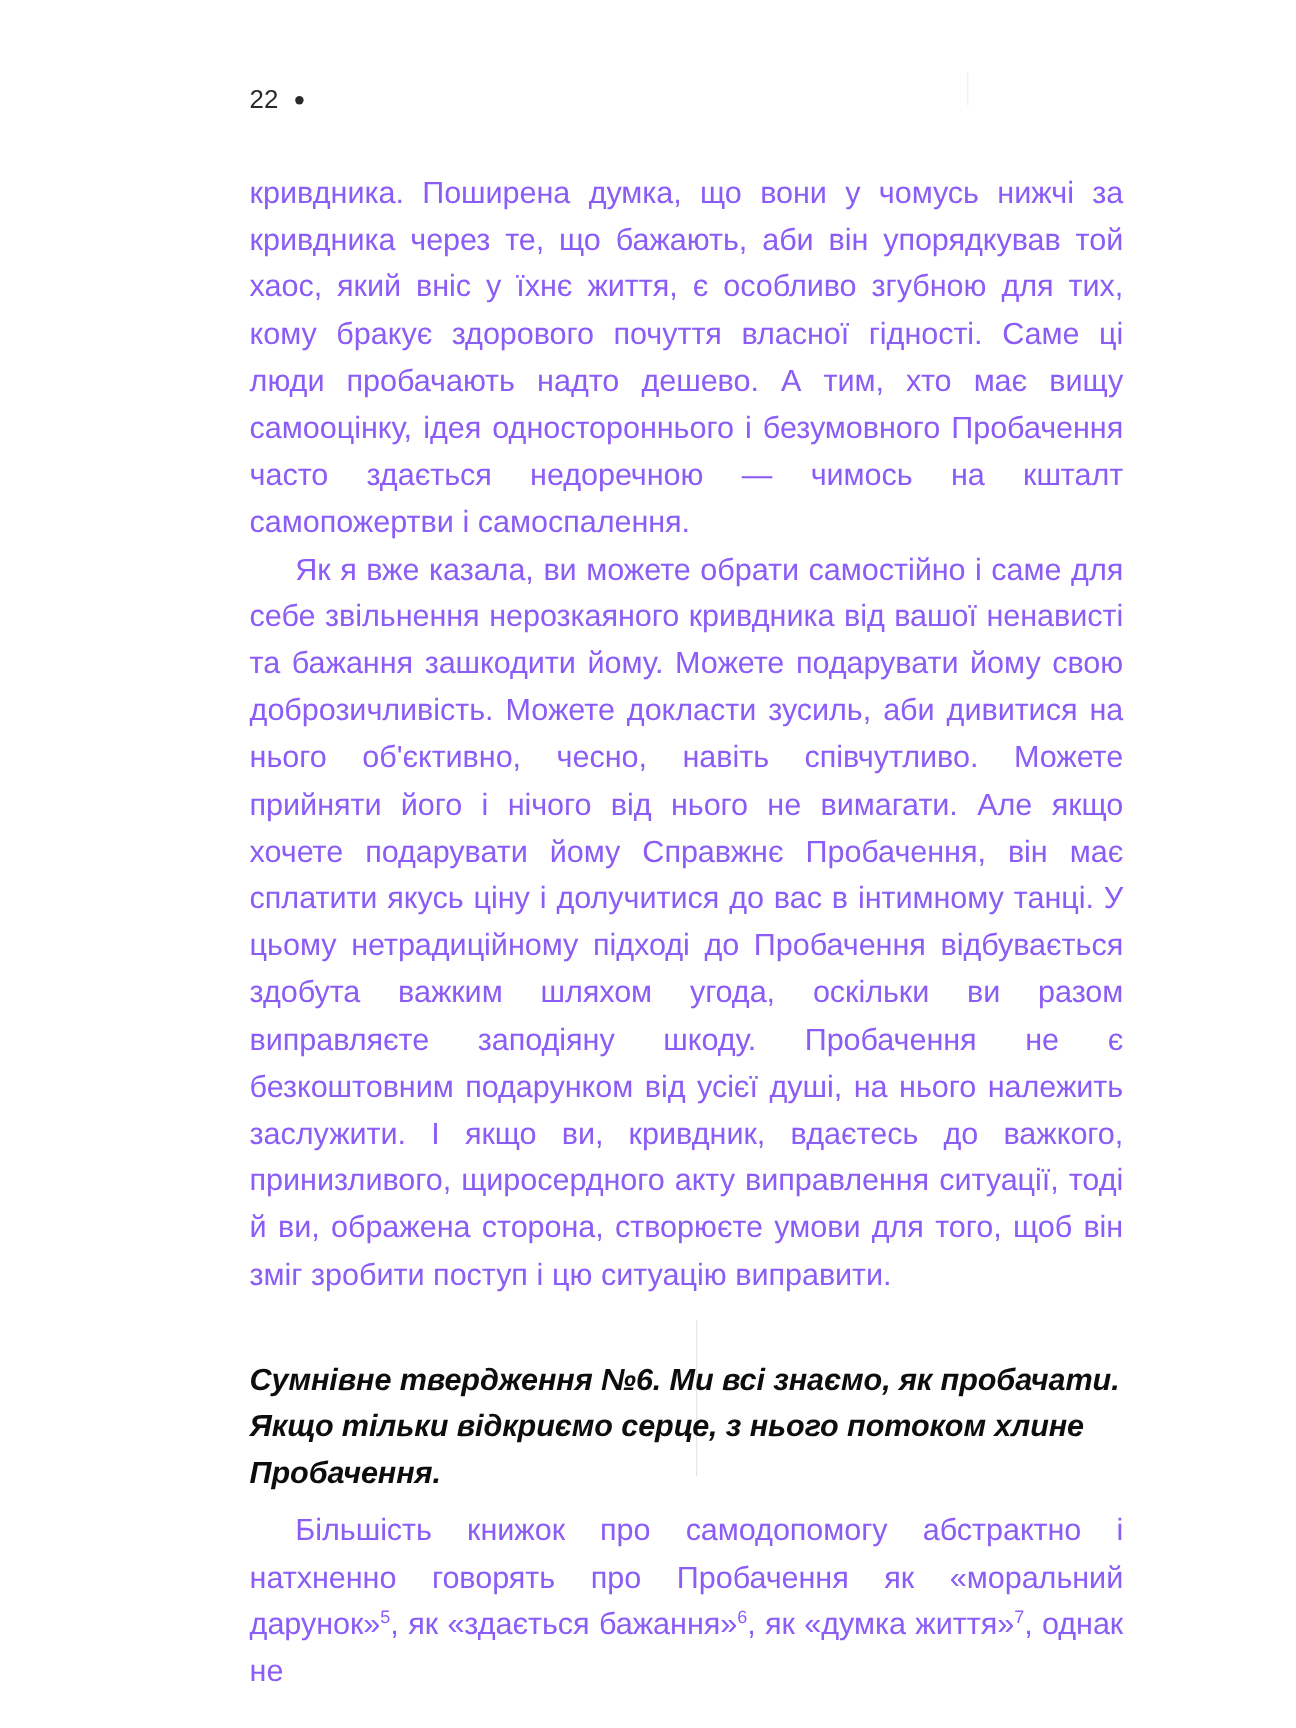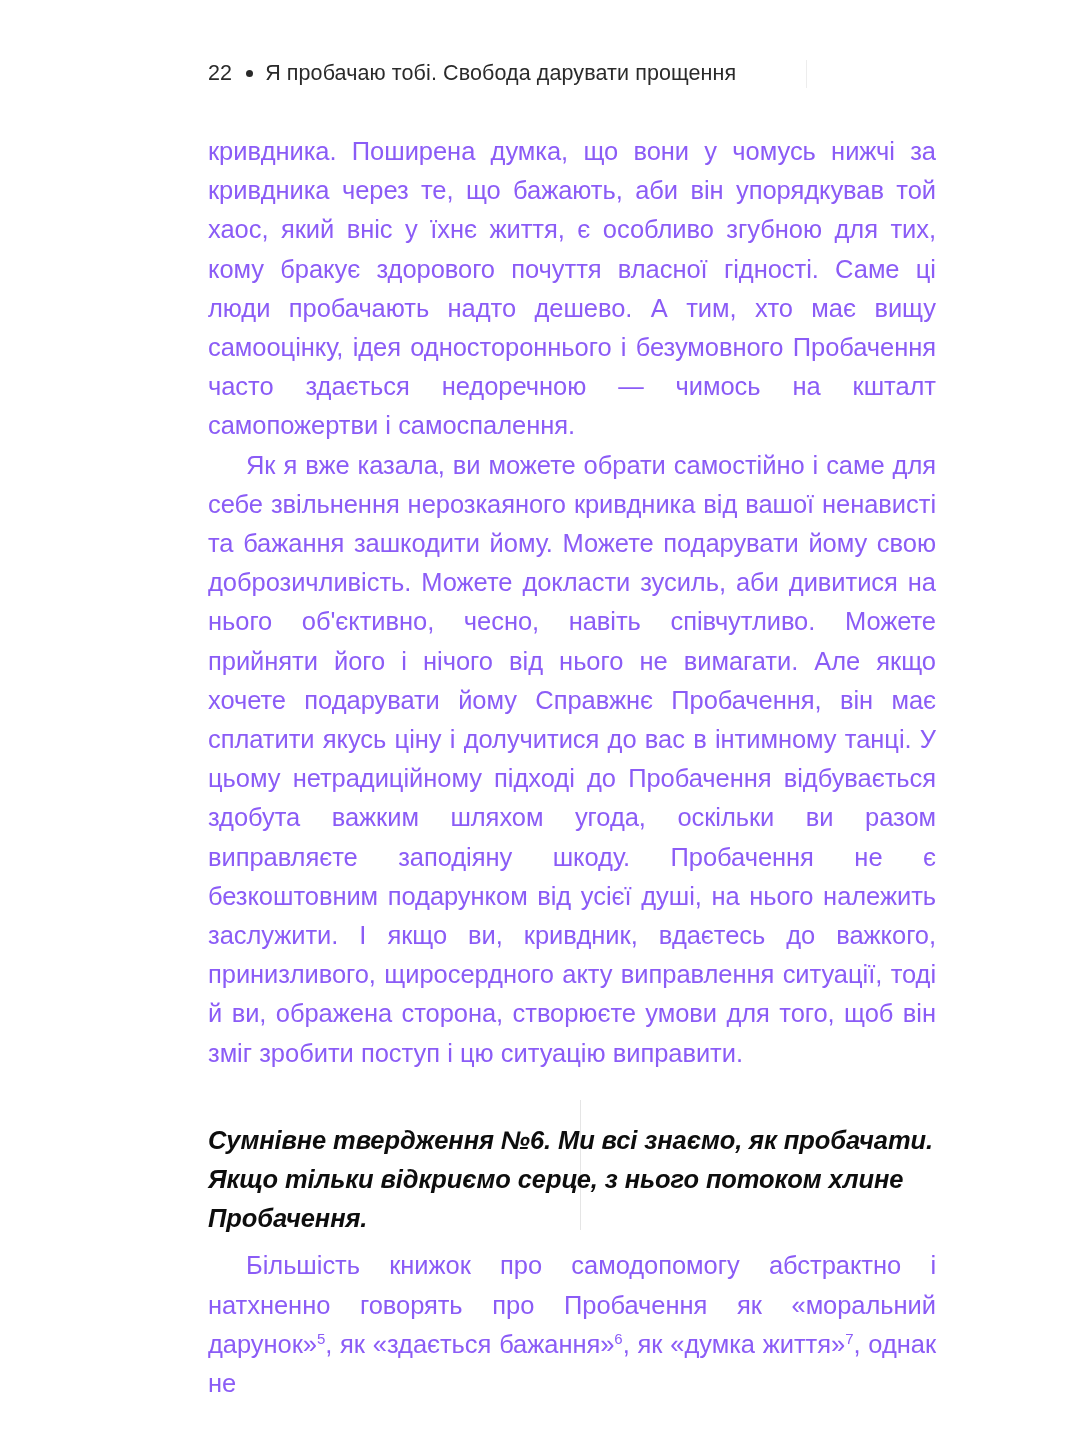--- a/index.html
+++ b/index.html
@@ -41,21 +41,21 @@
     top: 60px;
     width: 1px;
     height: 28px;
     background: rgba(0,0,0,0.07);
     pointer-events: none;
   }
 
   .text-column {
     position: absolute;
     left: 208px;
-    top: 58px;
+    top: 68px;
     width: 728px;
   }
 
   
   .running-head {
     display: flex;
     align-items: center;
     font-size: 21.5px;
     letter-spacing: 0.1px;
     color: #2a2a2a;
@@ -123,21 +123,20 @@
 <div class="page-sheet">
 
   <div class="scan-artifact"></div>
   <div class="scan-artifact-2"></div>
 
   <div class="text-column">
 
     <div class="running-head">
       <span class="folio">22</span>
       <span class="head-bullet"></span>
-      <span class="head-title">Я пробачаю тобі. Свобода дарувати прощення</span>
     </div>
 
     <div class="body-block">
 
       <p class="para">кривдника. Поширена думка, що вони у чомусь нижчі за кривдника через те, що бажають, аби він упорядкував той хаос, який вніс у їхнє життя, є особливо згубною для тих, кому бракує здорового почуття власної гідності. Саме ці люди пробачають надто дешево. А тим, хто має вищу самооцінку, ідея одностороннього і безумовного Пробачення часто здається недоречною — чимось на кшталт самопожертви і самоспалення.</p>
 
       <p class="para indent">Як я вже казала, ви можете обрати самостійно і саме для себе звільнення нерозкаяного кривдника від вашої ненависті та бажання зашкодити йому. Можете подарувати йому свою доброзичливість. Можете докласти зусиль, аби дивитися на нього об'єктивно, чесно, навіть співчутливо. Можете прийняти його і нічого від нього не вимагати. Але якщо хочете подарувати йому Справжнє Пробачення, він має сплатити якусь ціну і долучитися до вас в інтимному танці. У цьому нетрадиційному підході до Пробачення відбувається здобута важким шляхом угода, оскільки ви разом виправляєте заподіяну шкоду. Пробачення не є безкоштовним подарунком від усієї душі, на нього належить заслужити. І якщо ви, кривдник, вдаєтесь до важкого, принизливого, щиросердного акту виправлення ситуації, тоді й ви, ображена сторона, створюєте умови для того, щоб він зміг зробити поступ і цю ситуацію виправити.</p>
 
       <div class="gap-before-claim"></div>
 

